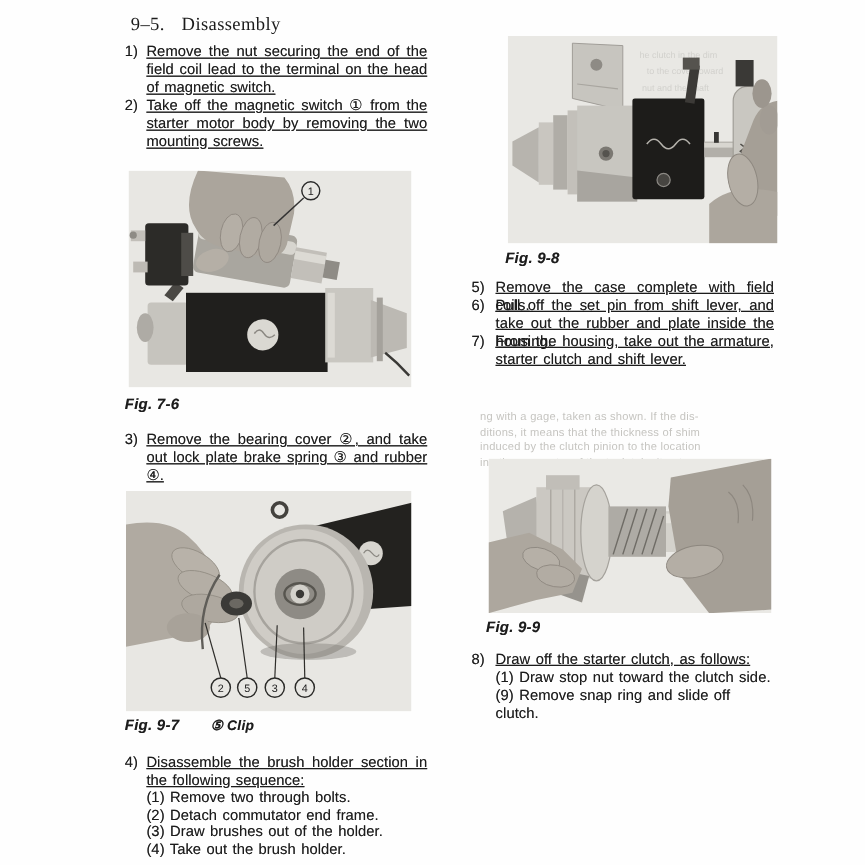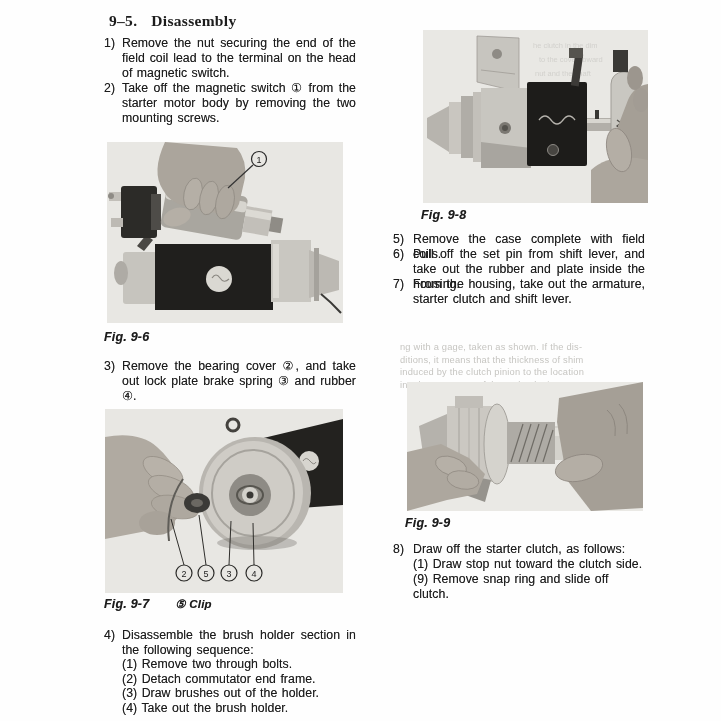--- a/index.html
+++ b/index.html
@@ -4,31 +4,31 @@
 <style>
   html,body{margin:0;padding:0;}
   body{
     width:721px;height:721px;position:relative;overflow:hidden;
     background:#ffffff;
     font-family:"Liberation Sans",sans-serif;color:#1c1c1c;
   }
   .page{position:absolute;inset:0;background:#fefefe;}
   .title{
     position:absolute;left:109px;top:12px;
-    font-family:"Liberation Serif",serif;font-weight:bold;font-size:15.5px;
+    font-family:"Liberation Serif",serif;font-weight:normal;font-size:15.5px;
     letter-spacing:.3px;
   }
   .title .t-label{margin-left:14px;}
   .step{
     position:absolute;width:252px;font-size:12.3px;line-height:15px;
     letter-spacing:.05px;word-spacing:1px;
     text-shadow:0 0 .3px rgba(25,25,25,.55);
   }
   .step .num{position:absolute;left:0;top:0;}
-  .step .txt{margin-left:18px;text-align:justify;}
+  .step .txt{margin-left:18px;text-align:justify;text-decoration:underline;}
   .step.r .txt{margin-left:20px;}
   .step .sub{margin-left:18px;}
   .step.r .sub{margin-left:20px;}
   .step.tight{line-height:14.6px;}
   .caption{
     position:absolute;font-style:italic;font-weight:bold;font-size:12.5px;
     letter-spacing:.2px;text-shadow:0 0 .3px rgba(25,25,25,.5);
   }
   .caption .note{margin-left:26px;font-size:11.5px;font-style:italic;}
   .photo{position:absolute;overflow:hidden;}
@@ -91,21 +91,21 @@
       <ellipse cx="102" cy="56" rx="9" ry="17" fill="#b1aba2" stroke="#8d877f" stroke-width=".7" transform="rotate(12 102 56)"></ellipse>
       <ellipse cx="118" cy="60" rx="9" ry="17" fill="#aea89f" stroke="#8d877f" stroke-width=".7" transform="rotate(12 118 60)"></ellipse>
       <ellipse cx="70" cy="75" rx="14" ry="9" fill="#b5afa6" transform="rotate(-18 70 75)"></ellipse>
 
       <line x1="121" y1="46" x2="146" y2="23" stroke="#333" stroke-width="1.2"></line>
       <circle cx="152" cy="17" r="7.5" fill="#e8e7e3" stroke="#2a2a2a" stroke-width="1.2"></circle>
       <text x="152" y="20.5" font-size="9" text-anchor="middle" fill="#222">1</text>
     </svg>
   </div>
   <div class="caption" style="left:104px;top:330px;">
-    <span>Fig. 9-6</span>
+    <span>Fig. 7-6</span>
   </div>
 
   <div class="step" style="left:104px;top:359px;">
     <span class="num">3)</span>
     <div class="txt">Remove the bearing cover ②, and take out lock plate brake spring ③ and rubber ④.</div>
   </div>
 
   <div class="photo" style="left:105px;top:409px;width:238px;height:184px;">
     <svg viewBox="0 0 238 184">
       <rect width="238" height="184" fill="#e8e7e3"></rect>

